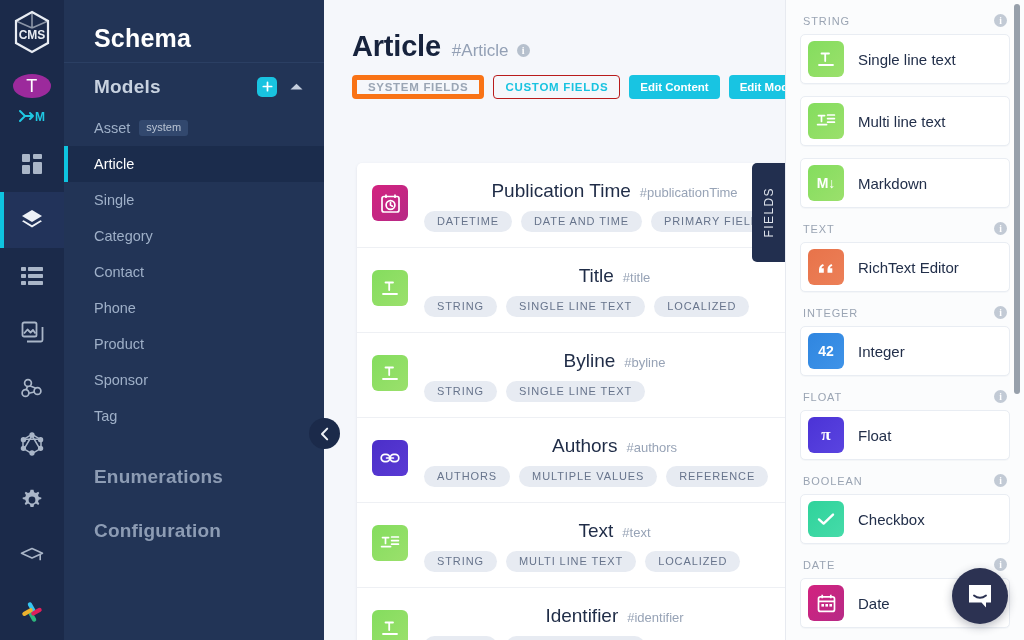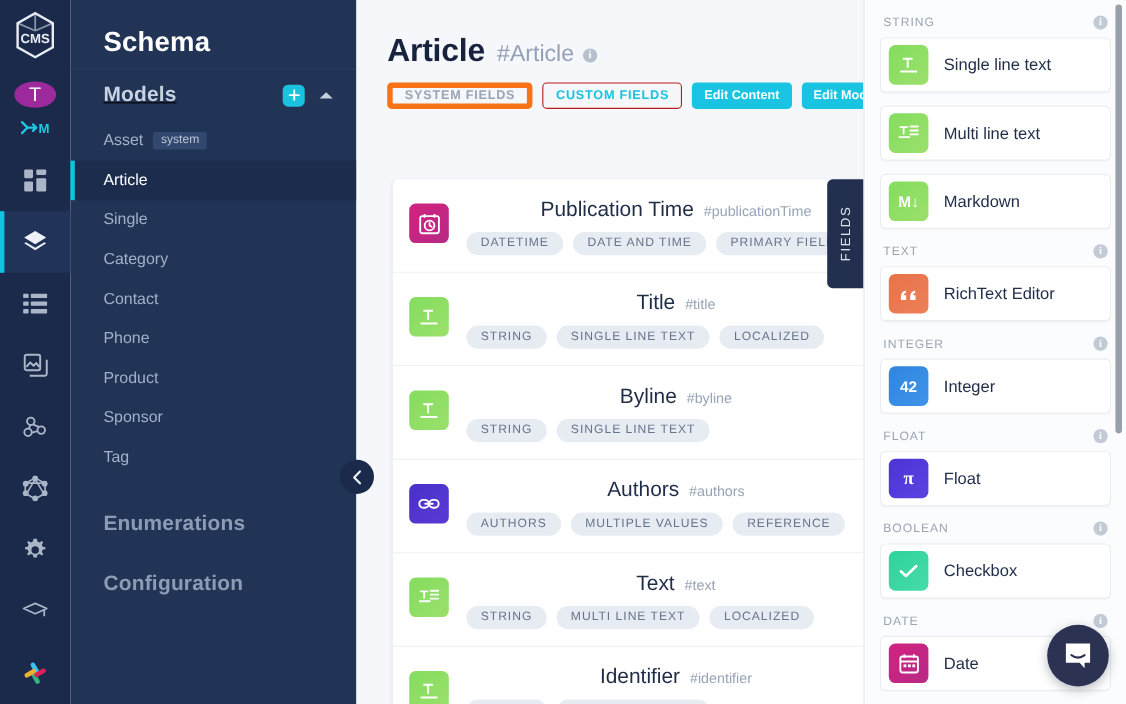--- a/index.html
+++ b/index.html
@@ -55,21 +55,20 @@
   }
   .sidebar-title {
     color: #ffffff; font-size: 25px; font-weight: 700;
     padding: 14px 0 0 30px; height: 62px; line-height: 48px;
     letter-spacing: 0.2px;
   }
   .sidebar-section-head {
     display: flex; align-items: center;
     padding: 0 20px 0 30px; height: 48px;
     border-top: 1px solid #2b3f63;
-    text-decoration: underline;
   }
   .sidebar-section-head .label {
     color: #c8d2e0; font-size: 19px; font-weight: 700; flex: 1;
     letter-spacing: 0.2px;
   }
   .plus-btn {
     width: 20px; height: 20px; border-radius: 5px;
     background: #19c3e0;
     display: flex; align-items: center; justify-content: center;
     color: #fff; font-size: 15px; line-height: 1; font-weight: 400;
@@ -109,21 +108,21 @@
   .main {
     flex: 1; height: 640px; position: relative;
     background: #f5f7fb; overflow: hidden;
   }
   .page-head { padding: 30px 0 0 28px; }
   .page-title-row { display: flex; align-items: baseline; }
   .page-title {
     font-size: 29px; font-weight: 700; color: #17233d; letter-spacing: -0.2px;
   }
   .page-apiid {
-    font-size: 21px; color: #93a0b5; margin-left: 11px; font-weight: 400;
+    font-size: 17px; color: #93a0b5; margin-left: 11px; font-weight: 400;
   }
   .info-dot {
     width: 13px; height: 13px; border-radius: 50%;
     background: #b6c0cd; color: #fff;
     font-size: 10px; font-weight: 700;
     display: inline-flex; align-items: center; justify-content: center;
     margin-left: 8px; font-family: "Liberation Serif", serif;
     position: relative; top: -2px; cursor: pointer;
   }
   .btn-row { display: flex; align-items: center; margin-top: 12px; gap: 9px; }

